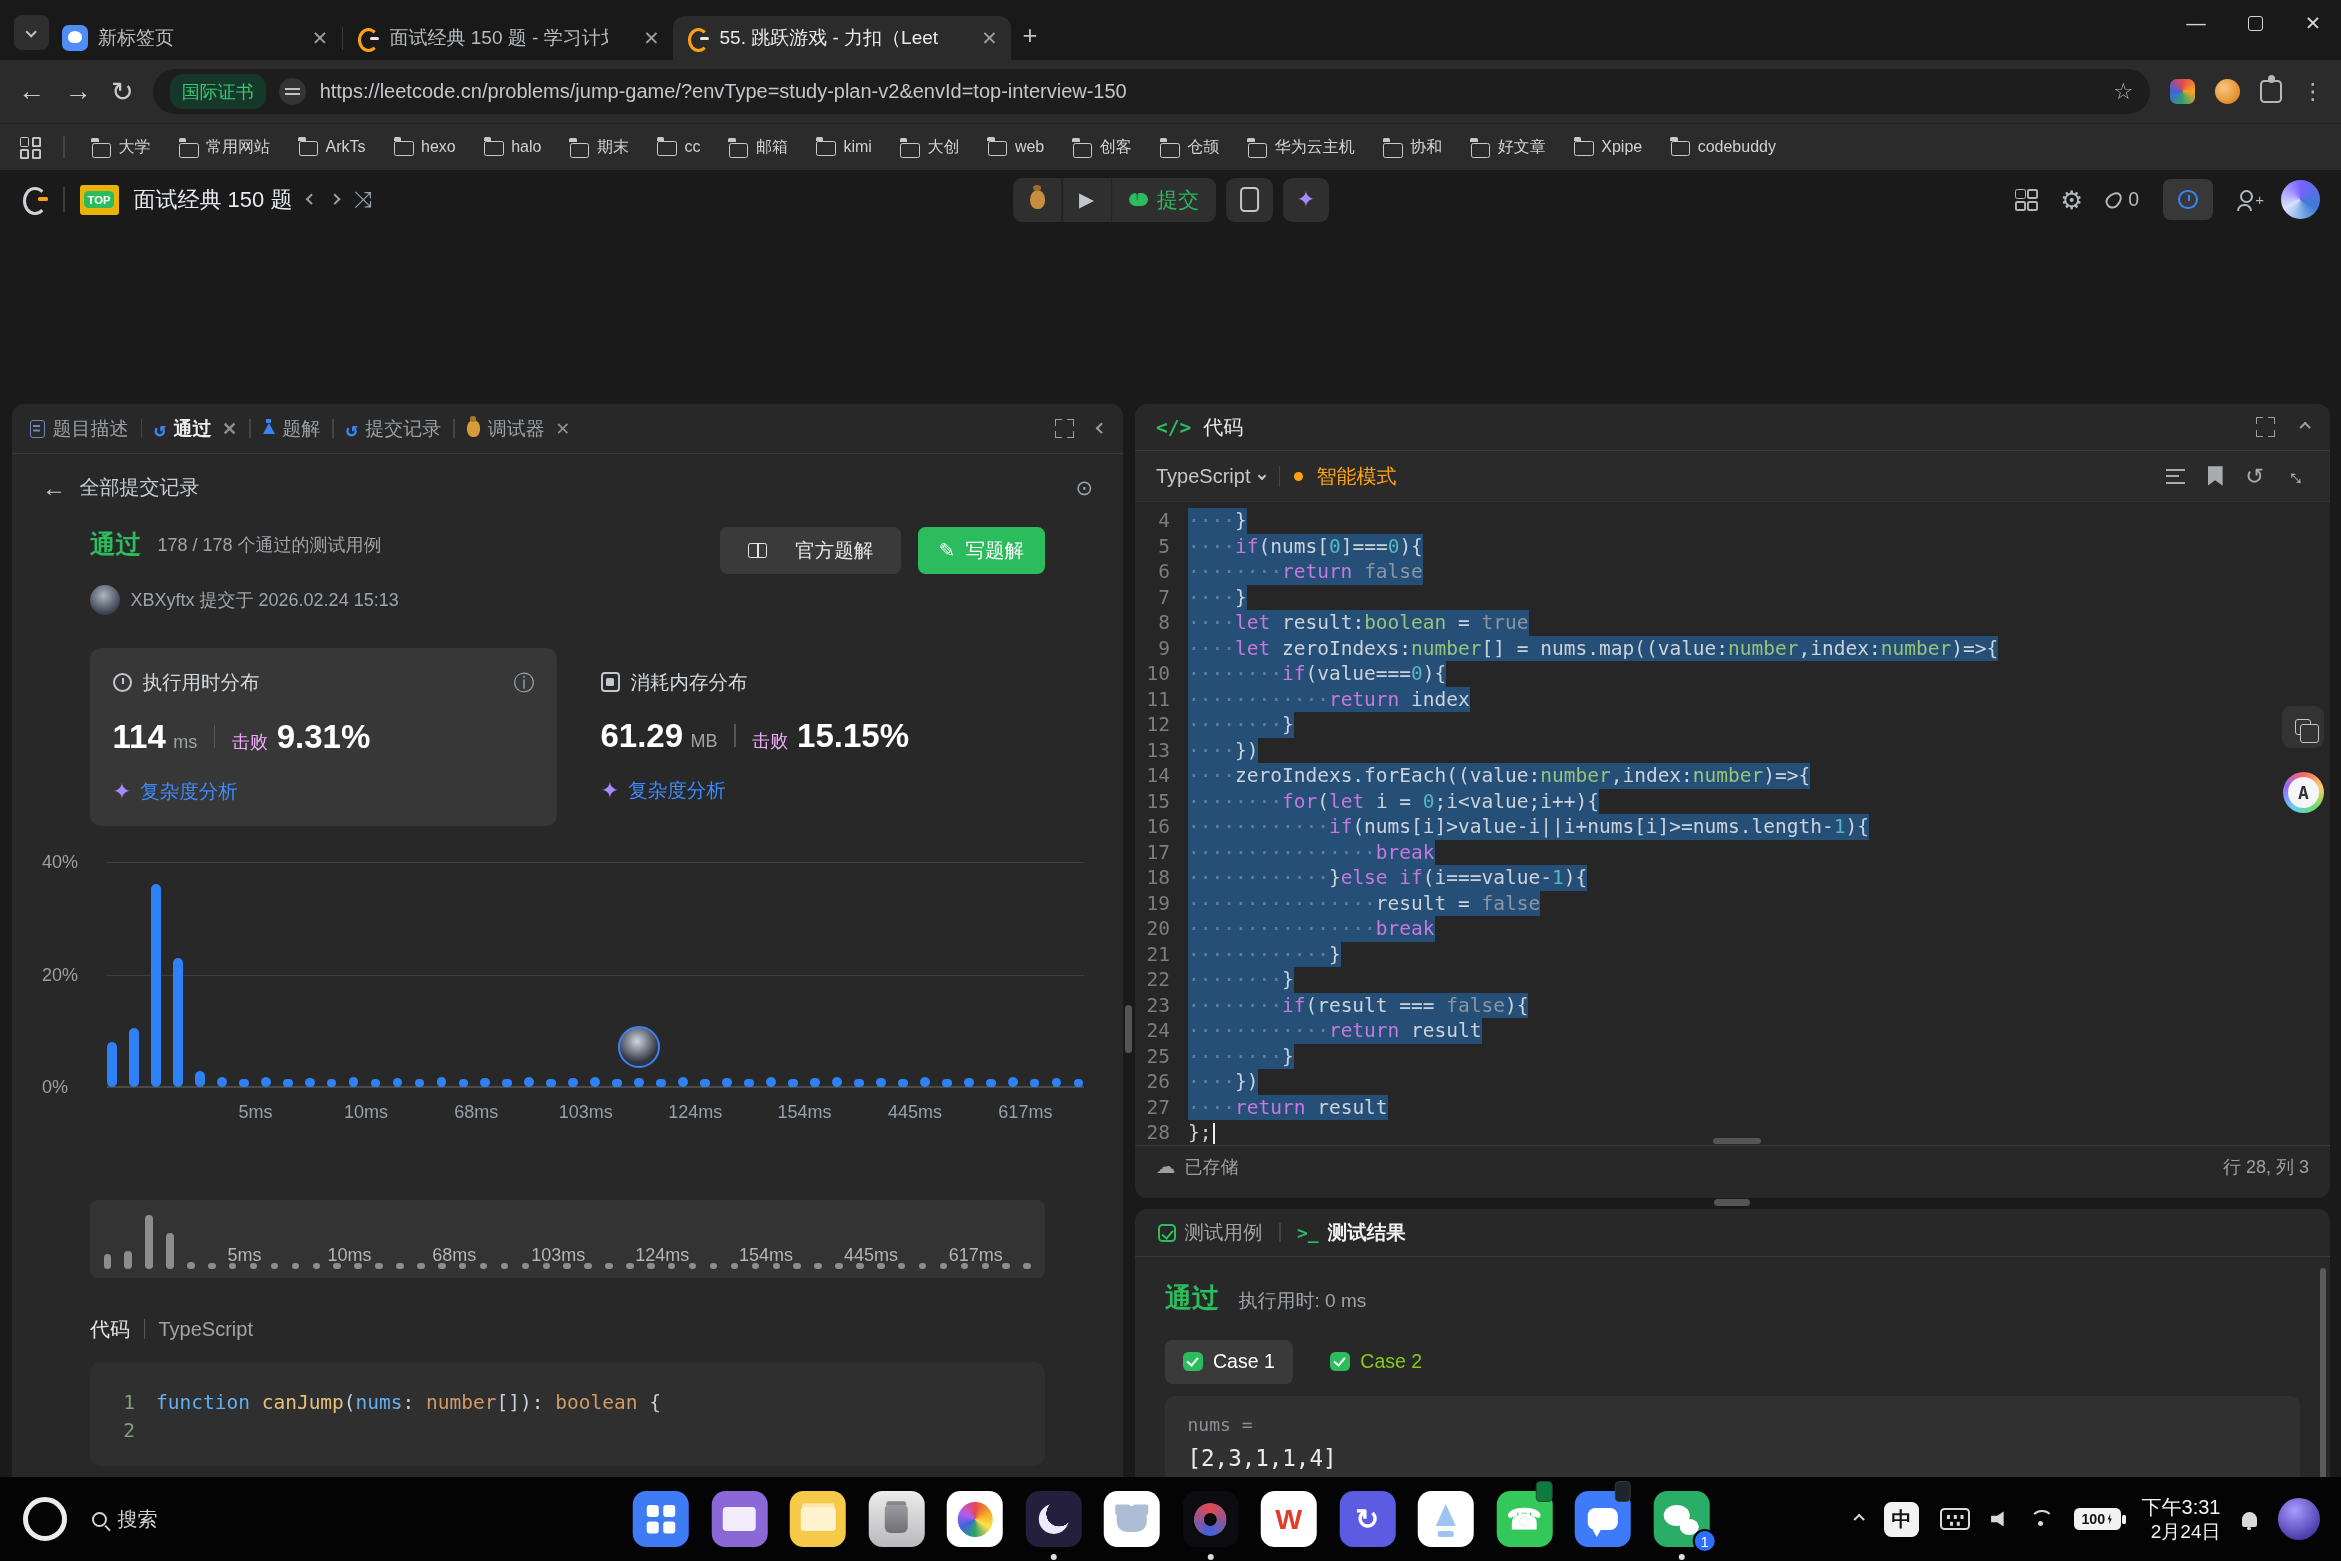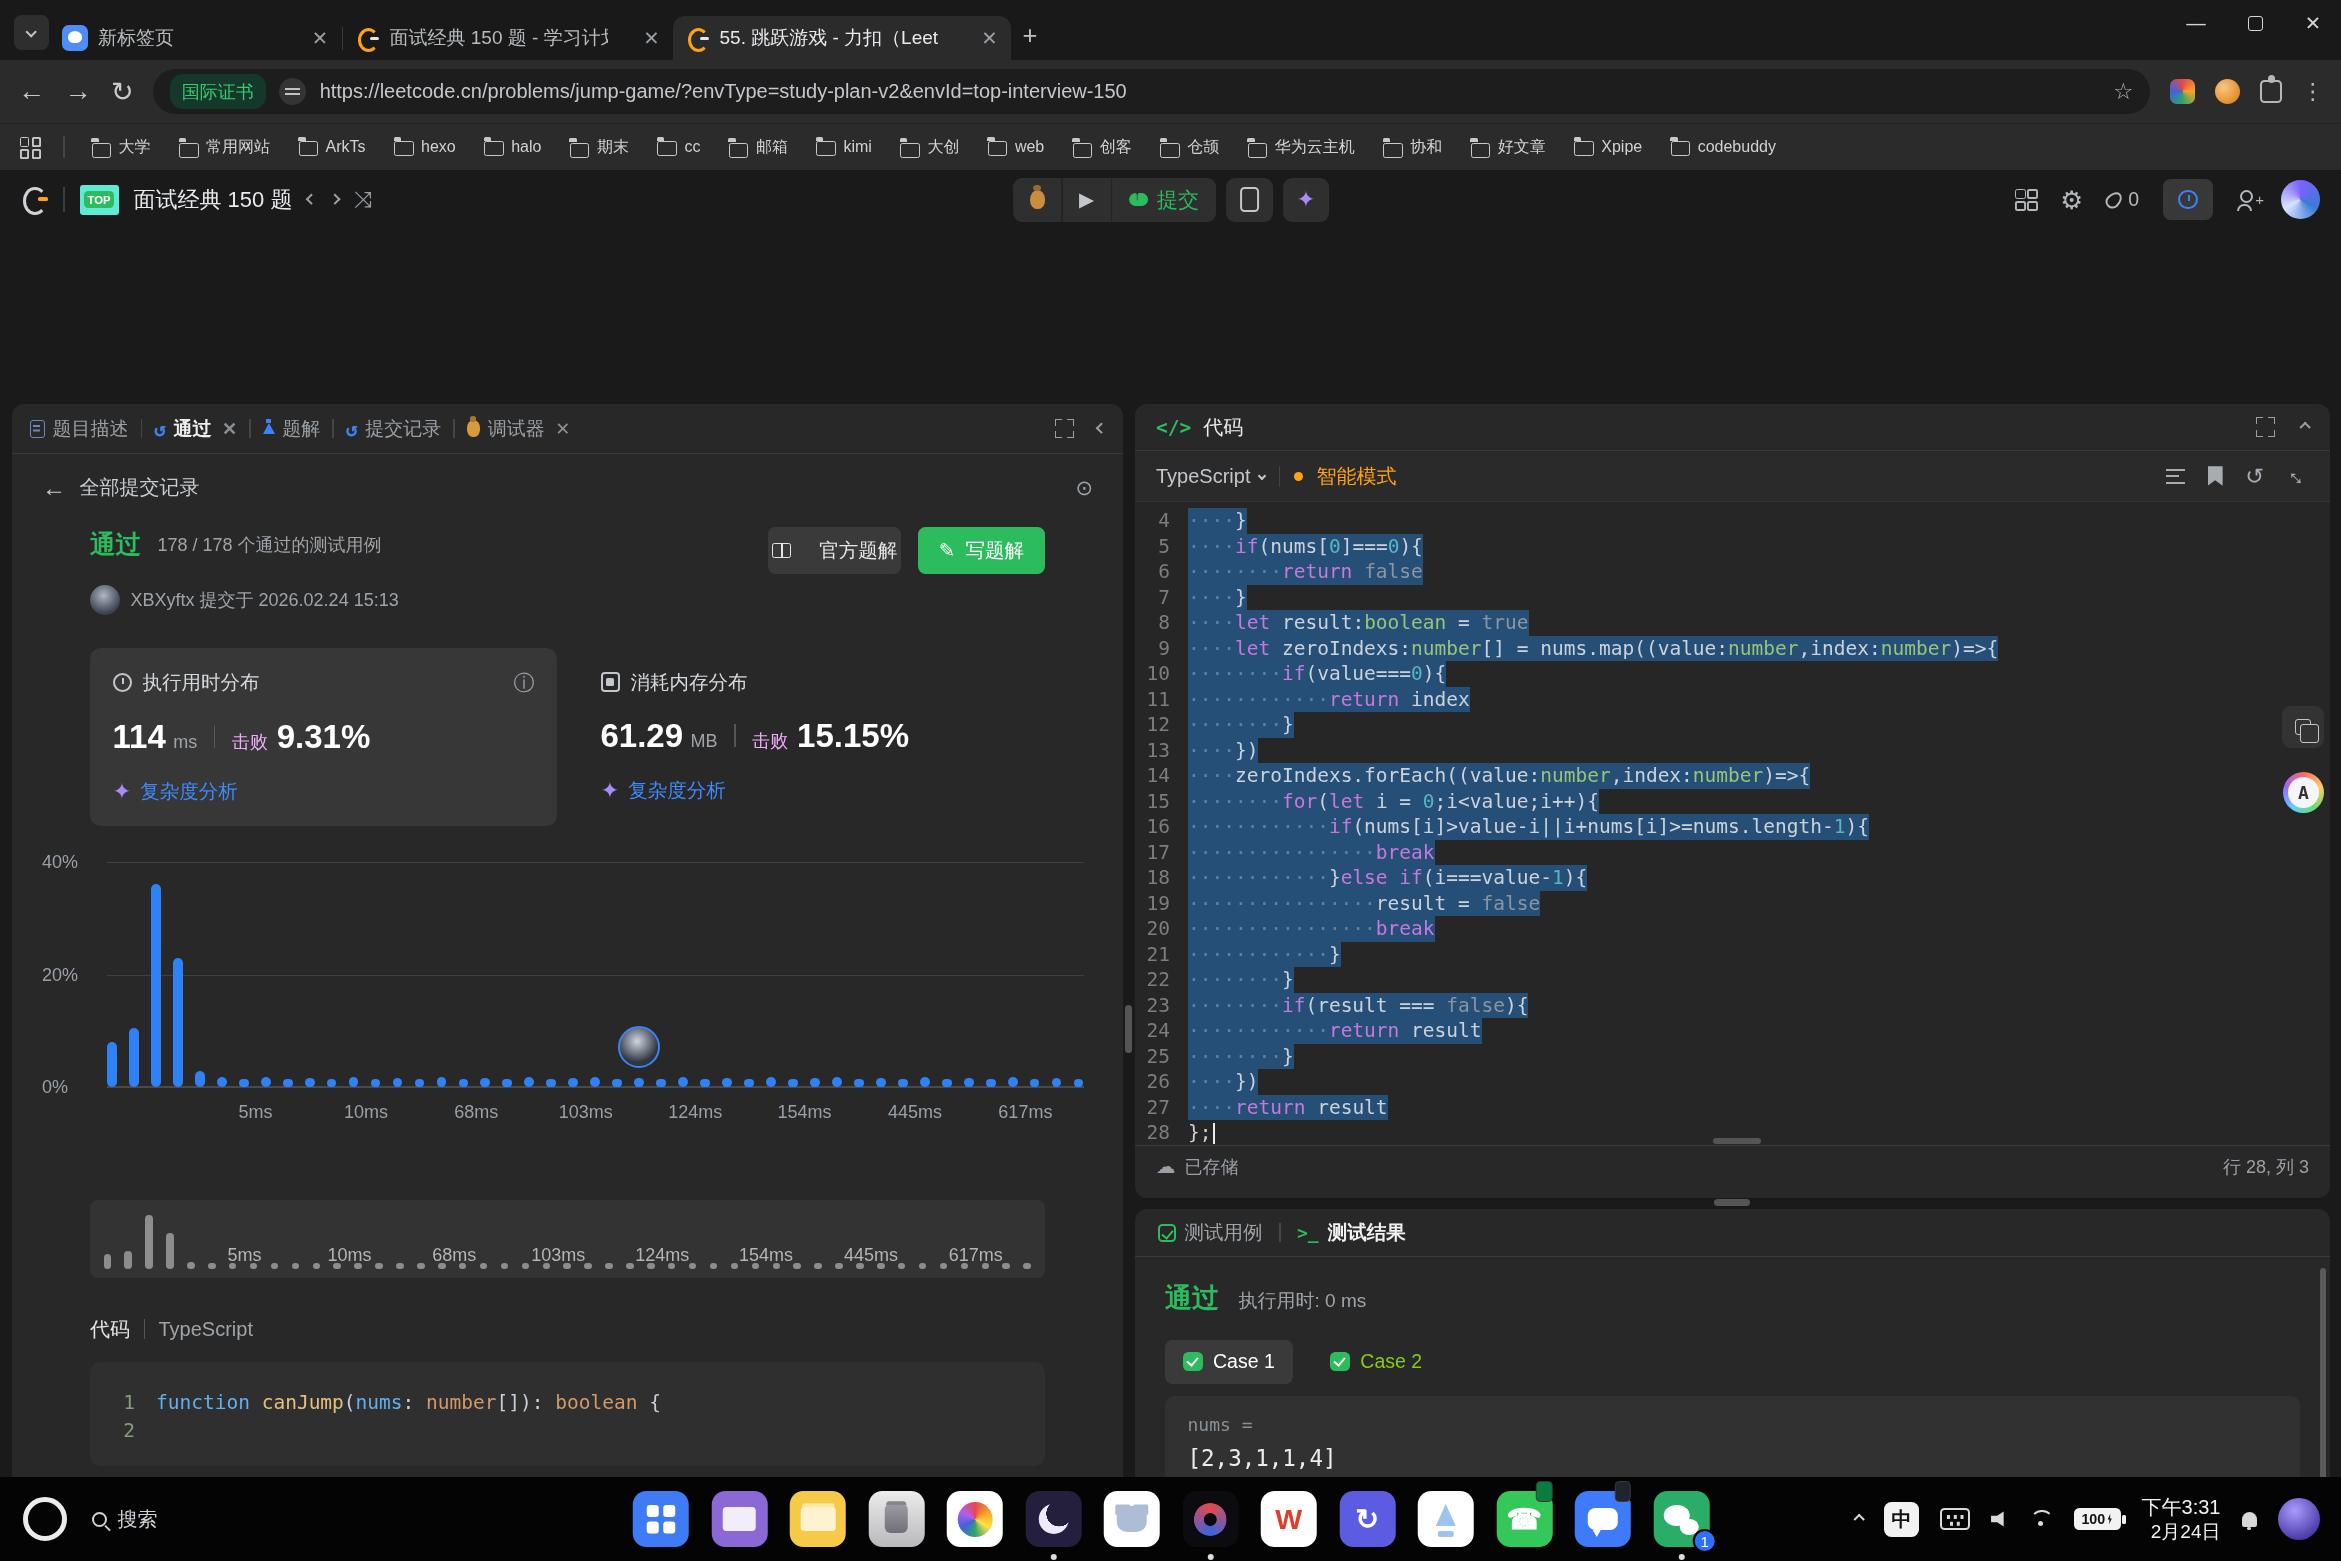--- a/index.html
+++ b/index.html
@@ -43,21 +43,21 @@
   .bm-item{display:flex;align-items:flex-end;gap:7.5px;color:#d2d2d2;font-size:16px;padding:0 9px;white-space:nowrap}
   .bm-folder{width:19.5px;height:15px;border:1.9px solid #c9c9c9;border-radius:2.3px;position:relative;flex:none}
   .bm-folder::before{content:'';position:absolute;top:-5.3px;left:-1.5px;width:7.5px;height:3.8px;background:#c9c9c9;border-radius:1.5px 1.5px 0 0}
   
   .page{position:absolute;left:0;top:170px;width:2342px;height:1308px;background:#1a1a1a}
   .lc-header{height:59px;display:flex;align-items:center;padding:0 22.5px;gap:15px}
   .lc-logo{width:25.5px;height:30px;position:relative}
   .lc-logo::before{content:'';position:absolute;left:0;top:2.3px;width:18px;height:22.5px;border:3.8px solid #cfd3d8;border-right-color:transparent;border-radius:50%}
   .lc-logo::after{content:'';position:absolute;right:0;top:12.8px;width:10.5px;height:3.8px;background:#ffa116;border-radius:1.5px}
   .hdr-sep{width:1.5px;height:25.5px;background:#3c3c3c}
-  .topicon{width:39px;height:30px;border-radius:3px;background:#5eead4;display:flex;align-items:center;justify-content:center}
+  .topicon{width:39px;height:30px;border-radius:3px;background:#eab308;display:flex;align-items:center;justify-content:center}
   .topicon b{background:#2cbb5d;color:#fff;font-size:11.3px;border-radius:4.5px;padding:2.3px 3.8px}
   .plan-title{font-size:22px;color:#e8eaed}
   .chv{display:inline-block;width:8.3px;height:8.3px;border-right:2.3px solid currentColor;border-bottom:2.3px solid currentColor}
   .chv.l{transform:rotate(135deg)}.chv.r{transform:rotate(-45deg)}.chv.d{transform:rotate(45deg)}.chv.u{transform:rotate(-135deg)}
   .hdr-ico{color:#9aa0a6;font-size:22.5px;display:flex;align-items:center}
   .shuffle{color:#9aa0a6;font-size:22.5px}
   .runbar{position:absolute;left:50%;top:7.5px;transform:translateX(-50%);display:flex;gap:10.5px;align-items:center}
   .seg{display:flex;background:#2f2f2f;border-radius:9px;overflow:hidden}
   .seg>div{padding:0 16.5px;height:44px;display:flex;align-items:center;gap:9px}
   .seg .dv{width:1.5px;background:#242424;padding:0}
@@ -112,21 +112,21 @@
   .fsico i:nth-child(3){left:0;bottom:0;border-right:none;border-top:none}
   .fsico i:nth-child(4){right:0;bottom:0;border-left:none;border-top:none}
   .back-row{margin:19.5px 30px 0;display:flex;align-items:center;gap:13.5px;font-size:20px;color:#c9cdd1}
   .back-arrow{font-size:24px;color:#c9cdd1}
   .linkico{margin-left:auto;color:#9aa0a6;font-size:21px}
   .result-sec{margin:25.5px 78px 0}
   .res-row{display:flex;align-items:flex-start}
   .res-status{color:#2cbb5d;font-size:25.5px;font-weight:bold}
   .res-cases{color:#9fa4a9;font-size:18px;margin:6px 0 0 16.5px}
   .res-btns{margin-left:auto;display:flex;gap:16.5px}
-  .btn-dark{background:#3a3a3a;border-radius:7.5px;height:47px;display:flex;align-items:center;gap:28px;padding:0 4px;font-size:19.5px;color:#e6e6e6}
+  .btn-dark{background:#3a3a3a;border-radius:7.5px;height:47px;display:flex;align-items:center;gap:28px;padding:0 28px;font-size:19.5px;color:#e6e6e6}
   .btn-green{background:#2cbb5d;border-radius:7.5px;height:47px;display:flex;align-items:center;gap:10.5px;padding:0 21px;font-size:19.5px;color:#fff}
   .ico-book{width:19.5px;height:15px;border:1.9px solid #e6e6e6;border-radius:2.3px;position:relative}
   .ico-book::after{content:'';position:absolute;left:50%;top:0;width:1.9px;height:100%;background:#e6e6e6}
   .author-row{display:flex;align-items:center;gap:10.5px;margin-top:10.5px;color:#9fa4a9;font-size:18px}
   .avatar-sm{width:30px;height:30px;border-radius:50%;background:radial-gradient(circle at 45% 35%,#aeb6c2,#3c4250 70%)}
   .promo{margin:30px 78px 0;background:#323232;border-radius:10.5px;padding:19.5px 25.5px;display:flex;align-items:center;gap:22.5px}
   .promo-img{width:75px;height:75px;border-radius:10.5px;background:linear-gradient(160deg,#ffe3b8,#f7b65c);position:relative;flex:none}
   .promo-img::before{content:'';position:absolute;left:16.5px;top:22.5px;width:42px;height:16.5px;background:#f5f0e8;transform:rotate(-8deg) skewX(-18deg);border-radius:3px}
   .promo-img::after{content:'';position:absolute;left:30px;top:39px;width:19.5px;height:19.5px;background:#f3b43c;border-radius:3px}
   .promo-title{font-size:21px;font-weight:bold;color:#efefef}

